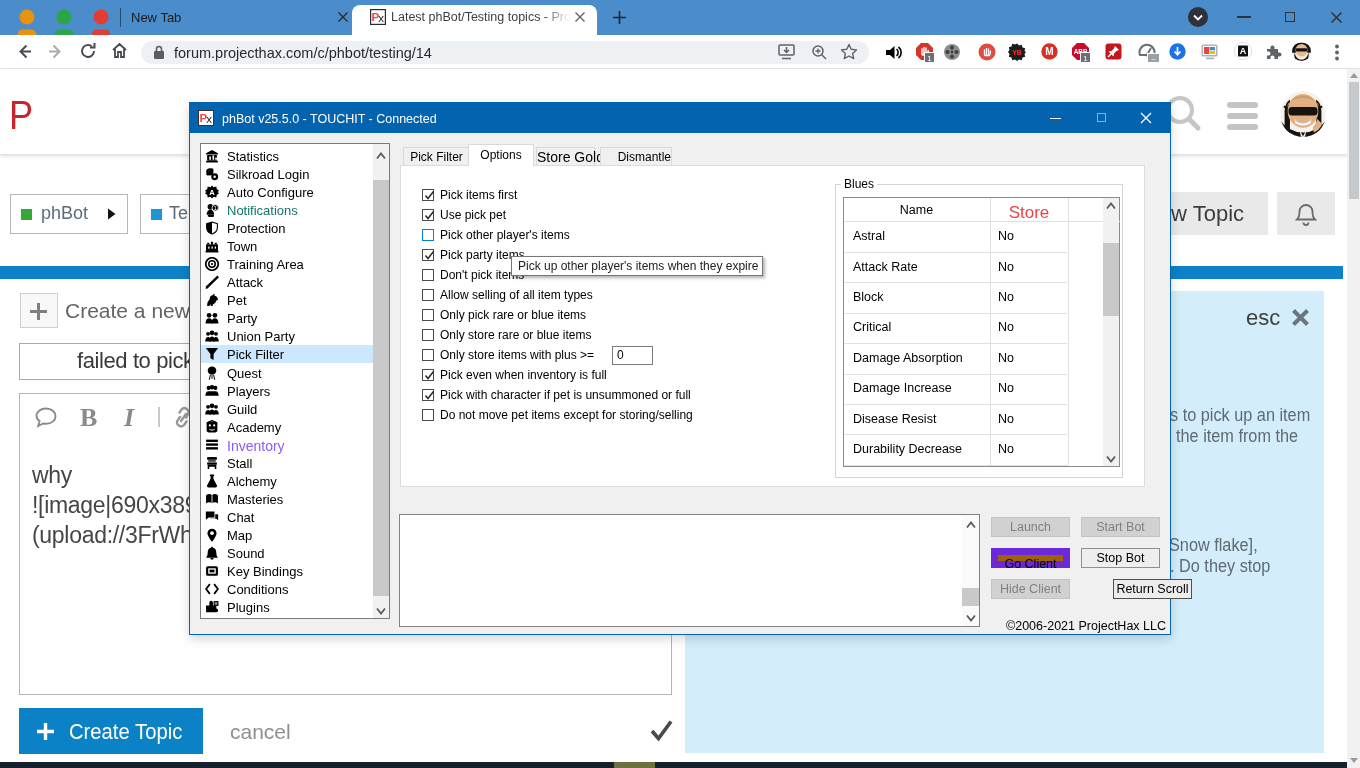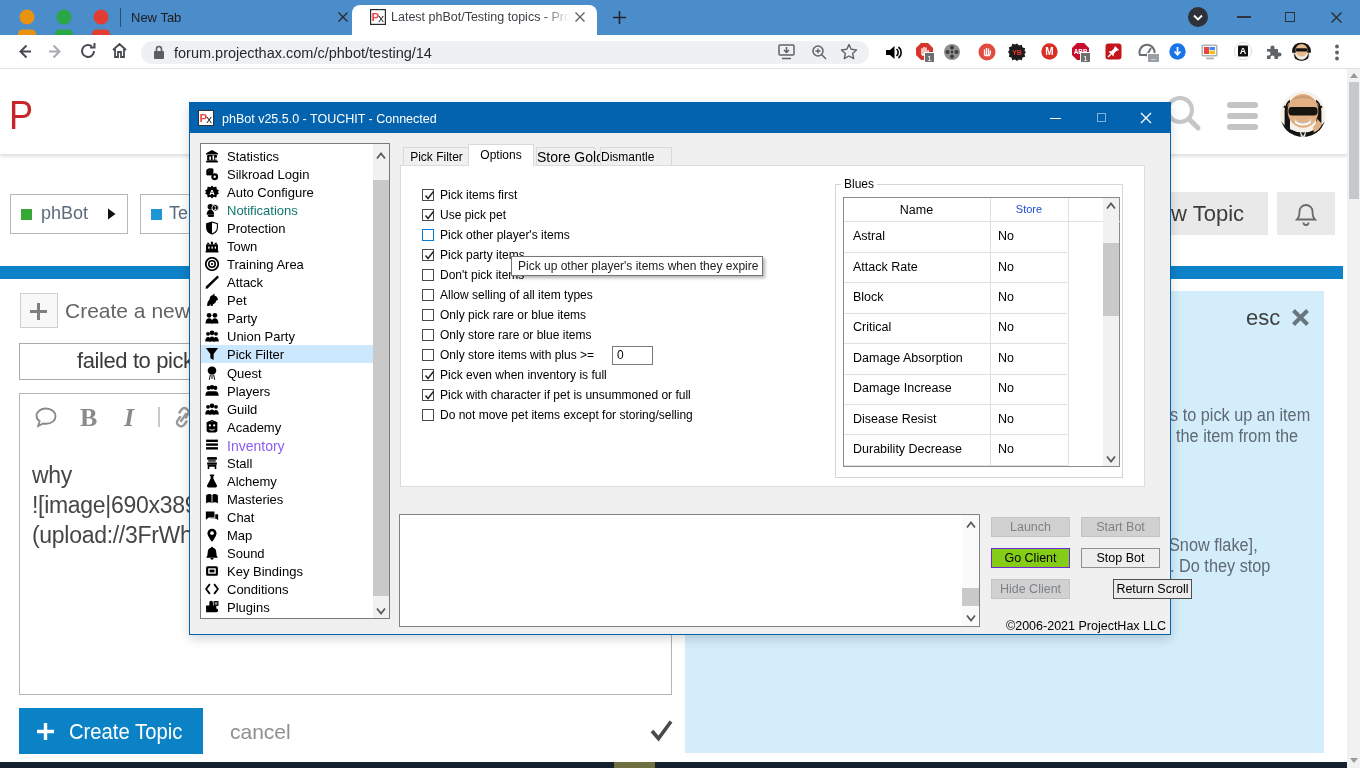--- a/index.html
+++ b/index.html
@@ -467,21 +467,21 @@
   <svg class="abs" style="left:205px;top:600.0px;" width="14" height="14" viewBox="0 0 13 13">
       <path d="M1 5 H4 V2.5 a1.7 1.7 0 0 1 3.4 0 V5 H10.5 V8 a1.7 1.7 0 0 1 0 3.4 H1 Z" fill="#000"></path>
       <rect x="8" y="1" width="4.5" height="4.5" fill="#000"></rect>
       <rect x="9" y="2" width="2.5" height="2.5" fill="#888"></rect>
     </svg>
   <div class="abs" style="left:227px;top:600.0px;font-size:13px;color:#000;">Plugins</div>
 
   <div class="abs" style="left:400px;top:165px;width:745px;height:322px;background:#fff;border:1px solid #dcdcdc;"></div>
   <div class="abs" style="left:403px;top:147px;width:67px;height:18px;background:#f0f0f0;border:1px solid #d9d9d9;border-bottom:none;font-size:12px;text-align:center;line-height:18px;color:#000;white-space:nowrap;overflow:visible;">Pick Filter</div>
   <div class="abs" style="left:536px;top:147px;width:59px;height:18px;background:#f0f0f0;border:1px solid #d9d9d9;border-bottom:none;font-size:14px;text-align:center;line-height:18px;color:#000;white-space:nowrap;overflow:visible;">Store Gold</div>
-  <div class="abs" style="left:600px;top:147px;width:72px;height:18px;background:#f0f0f0;border:1px solid #d9d9d9;border-bottom:none;font-size:12px;text-align:left;line-height:18px;color:#000;white-space:nowrap;overflow:visible;">Dismantle</div>
+  <div class="abs" style="left:600px;top:147px;width:72px;height:18px;background:#f0f0f0;border:1px solid #d9d9d9;border-bottom:none;font-size:12px;text-align:right;line-height:18px;color:#000;white-space:nowrap;overflow:visible;">Dismantle</div>
   <div class="abs" style="left:468px;top:144px;width:66px;height:22px;background:#fff;border:1px solid #d9d9d9;border-bottom:none;font-size:12px;text-align:center;line-height:20px;color:#000;white-space:nowrap;">Options</div>
 
   <div class="abs" style="left:422px;top:189.0px;width:12px;height:12px;border:1px solid #4a4a4a;background:#fff;"></div>
   <svg class="abs" style="left:423.5px;top:189.5px;" width="11" height="11" viewBox="0 0 11 11">
       <path d="M1.5 5.5 L4 8.5 L9.5 1.5" stroke="#2b2b2b" stroke-width="1.5" fill="none"></path>
     </svg>
   <div class="abs" style="left:440px;top:187.5px;font-size:12px;color:#000;">Pick items first</div>
   <div class="abs" style="left:422px;top:209.0px;width:12px;height:12px;border:1px solid #4a4a4a;background:#fff;"></div>
   <svg class="abs" style="left:423.5px;top:209.5px;" width="11" height="11" viewBox="0 0 11 11">
       <path d="M1.5 5.5 L4 8.5 L9.5 1.5" stroke="#2b2b2b" stroke-width="1.5" fill="none"></path>
@@ -517,21 +517,21 @@
   <div class="abs" style="left:422px;top:409.0px;width:12px;height:12px;border:1px solid #4a4a4a;background:#fff;"></div>
   <div class="abs" style="left:440px;top:407.5px;font-size:12px;color:#000;">Do not move pet items except for storing/selling</div>
   <div class="abs" style="left:612px;top:346px;width:41px;height:19px;border:1px solid #7a7a7a;background:#fff;font-size:12px;line-height:17px;padding-left:4px;">0</div>
 
   <div class="abs" style="left:835px;top:184px;width:288px;height:294px;border:1px solid #d5d5d5;"></div>
   <div class="abs" style="left:841px;top:177px;font-size:12px;color:#000;background:#fff;padding:0 3px;">Blues</div>
   <div class="abs" style="left:843px;top:197px;width:277px;height:270px;background:#fff;border:1px solid #8c8c8c;"></div>
   <div class="abs" style="left:990px;top:198px;width:1px;height:268px;background:#e0e0e0;"></div>
   <div class="abs" style="left:1068px;top:198px;width:1px;height:268px;background:#e0e0e0;"></div>
   <div class="abs" style="left:843px;top:203px;width:147px;text-align:center;font-size:12.5px;color:#000;">Name</div>
-  <div class="abs" style="left:990px;top:203px;width:78px;text-align:center;font-size:11px;color:#1d4ed8;">Store</div>
+  <div class="abs" style="left:990px;top:203px;width:78px;text-align:center;font-size:17px;color:#ef4444;">Store</div>
   <div class="abs" style="left:844px;top:221px;width:276px;height:1px;background:#e0e0e0;"></div>
   <div class="abs" style="left:853px;top:229.2px;font-size:12.5px;color:#000;">Astral</div>
   <div class="abs" style="left:998px;top:229.2px;font-size:12.5px;color:#000;">No</div>
   <div class="abs" style="left:844px;top:251.9px;width:223px;height:1px;background:#e0e0e0;"></div>
   <div class="abs" style="left:853px;top:259.6px;font-size:12.5px;color:#000;">Attack Rate</div>
   <div class="abs" style="left:998px;top:259.6px;font-size:12.5px;color:#000;">No</div>
   <div class="abs" style="left:844px;top:282.3px;width:223px;height:1px;background:#e0e0e0;"></div>
   <div class="abs" style="left:853px;top:290.0px;font-size:12.5px;color:#000;">Block</div>
   <div class="abs" style="left:998px;top:290.0px;font-size:12.5px;color:#000;">No</div>
   <div class="abs" style="left:844px;top:312.7px;width:223px;height:1px;background:#e0e0e0;"></div>
@@ -564,21 +564,21 @@
   <svg class="abs" style="left:966px;top:521px;" width="10" height="8" viewBox="0 0 10 8">
       <path d="M1 6.5 L5 1.5 L9 6.5" stroke="#5a5a5a" stroke-width="1.8" fill="none"></path>
     </svg>
   <div class="abs" style="left:962px;top:588px;width:17px;height:18px;background:#c9c9c9;"></div>
   <svg class="abs" style="left:966px;top:614px;" width="10" height="8" viewBox="0 0 10 8">
       <path d="M1 1.5 L5 6.5 L9 1.5" stroke="#5a5a5a" stroke-width="1.8" fill="none"></path>
     </svg>
 
   <div class="abs" style="left:991px;top:517px;width:79px;height:20px;background:#d1d1d1;border:1px solid #c4c4c4;color:#7d8286;font-size:12.5px;text-align:center;line-height:18px;">Launch</div>
   <div class="abs" style="left:1081px;top:517px;width:79px;height:20px;background:#d1d1d1;border:1px solid #c4c4c4;color:#7d8286;font-size:12.5px;text-align:center;line-height:18px;">Start Bot</div>
-  <div class="abs" style="left:991px;top:548px;width:79px;height:20px;background:#84cc16;border:1px solid #6d28d9;color:#000;font-size:12.5px;text-align:center;line-height:18px;">Go Client</div>
+  <div class="abs" style="left:991px;top:548px;width:79px;height:20px;background:#a16207;border:7px solid #6d28d9;color:#000;font-size:12.5px;text-align:center;line-height:18px;">Go Client</div>
   <div class="abs" style="left:1081px;top:548px;width:79px;height:20px;background:#eeeeee;border:1px solid #8f8f8f;color:#000;font-size:12.5px;text-align:center;line-height:18px;">Stop Bot</div>
   <div class="abs" style="left:991px;top:579px;width:79px;height:20px;background:#d1d1d1;border:1px solid #c4c4c4;color:#7d8286;font-size:12.5px;text-align:center;line-height:18px;">Hide Client</div>
   <div class="abs" style="left:1113px;top:579px;width:79px;height:20px;background:#ececec;border:1px solid #4f4f4f;color:#000;font-size:12.5px;text-align:center;line-height:18px;">Return Scroll</div>
   <div class="abs" style="left:1006px;top:607px;font-size:12.5px;color:#000;margin-top:12px;">©2006-2021 ProjectHax LLC</div>
 
   <div class="abs" style="left:511px;top:256px;width:252px;height:20px;background:#fff;border:1px solid #767676;box-shadow:2px 2px 3px rgba(0,0,0,0.3);font-size:12px;line-height:18px;padding-left:6px;color:#222;z-index:50;">Pick up other player's items when they expire</div>
 
 </div>
 
 </body></html>

